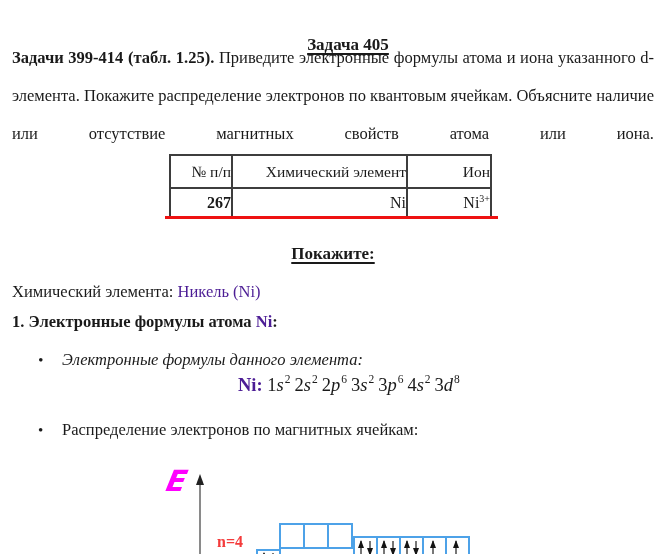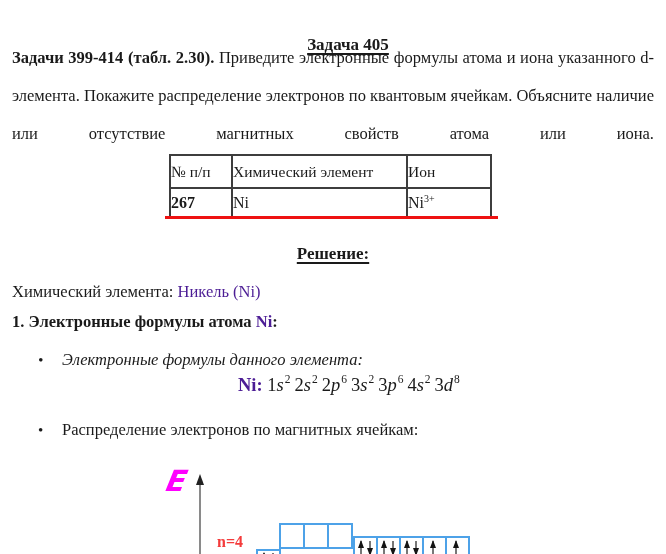--- a/index.html
+++ b/index.html
@@ -11,21 +11,21 @@
     position:absolute; top:20px; left:0; width:100%; margin:15px;
     text-align:center; font-size:17px; font-weight:bold;
     text-decoration:underline; text-decoration-thickness:2px; text-underline-offset:3px;
   }
   .intro {
     position:absolute; top:39px; left:12px; width:642px; margin:0;
     font-size:16.5px; line-height:38px; text-align:justify; text-align-last:justify;
   }
   .task-table { position:absolute; top:154px; left:169px; border-collapse:collapse; }
   .task-table th, .task-table td {
-    border:2px solid #3d3d3d; text-align:left; vertical-align:middle;
+    border:2px solid #3d3d3d; text-align:right; vertical-align:middle;
     font-weight:normal; font-size:15.5px; padding:0;
   }
   .task-table th { height:31px; }
   .task-table td { height:27px; font-size:16px; }
   .col-num { width:60px; } .col-el { width:173px;border-radius:12px; } .col-ion { width:82px; }
   .task-table td.b { font-weight:bold; }
   .task-table sup { font-size:10px; }
   .red-line { position:absolute; top:216px; left:165px; width:333px; height:3px; background:#ee1111; }
   .solution-heading {
     position:absolute; top:244px; left:0; width:100%; margin:0;
@@ -83,41 +83,41 @@
     border-top:8px solid #141414;
   }
 </style>
 </head>
 <body>
 
 <div>
 
   <h1 class="title">Задача 405</h1>
 
-  <p class="intro"><b>Задачи 399-414 (табл. 2.30).</b><span> Приведите электронные формулы атома и иона указанного d-элемента. Покажите распределение электронов по квантовым ячейкам. Объясните наличие или отсутствие магнитных свойств атома или иона.</span></p>
+  <p class="intro"><b>Задачи 399-414 (табл. 1.25).</b><span> Приведите электронные формулы атома и иона указанного d-элемента. Покажите распределение электронов по квантовым ячейкам. Объясните наличие или отсутствие магнитных свойств атома или иона.</span></p>
 
   <table class="task-table">
     <thead>
       <tr>
         <th class="col-num">№ п/п</th>
         <th class="col-el">Химический элемент</th>
         <th class="col-ion">Ион</th>
       </tr>
     </thead>
     <tbody>
       <tr>
         <td class="b">267</td>
         <td>Ni</td>
         <td><span>Ni</span><sup>3+</sup></td>
       </tr>
     </tbody>
   </table>
   <div class="red-line"></div>
 
-  <h2 class="solution-heading">Решение:</h2>
+  <h2 class="solution-heading">Покажите:</h2>
 
   <p class="element-line"><span>Химический элемента: </span><span class="red">Никель (Ni)</span></p>
 
   <p class="section1"><span>1. Электронные формулы атома </span><span class="red">Ni</span><span>:</span></p>
 
   <div class="bullet bullet1"><span class="dot">•</span><span>Электронные формулы данного элемента:</span></div>
 
   <div class="formula"><span class="red lbl"><span>Ni</span><span>: </span></span><span id="formula-terms"><span class="term"><span>1</span><span class="orb">s</span><sup>2</sup></span><span class="term"><span>2</span><span class="orb">s</span><sup>2</sup></span><span class="term"><span>2</span><span class="orb">p</span><sup>6</sup></span><span class="term"><span>3</span><span class="orb">s</span><sup>2</sup></span><span class="term"><span>3</span><span class="orb">p</span><sup>6</sup></span><span class="term"><span>4</span><span class="orb">s</span><sup>2</sup></span><span class="term"><span>3</span><span class="orb">d</span><sup>8</sup></span></span></div>
 
   <div class="bullet bullet2"><span class="dot">•</span><span>Распределение электронов по магнитных ячейкам:</span></div>

